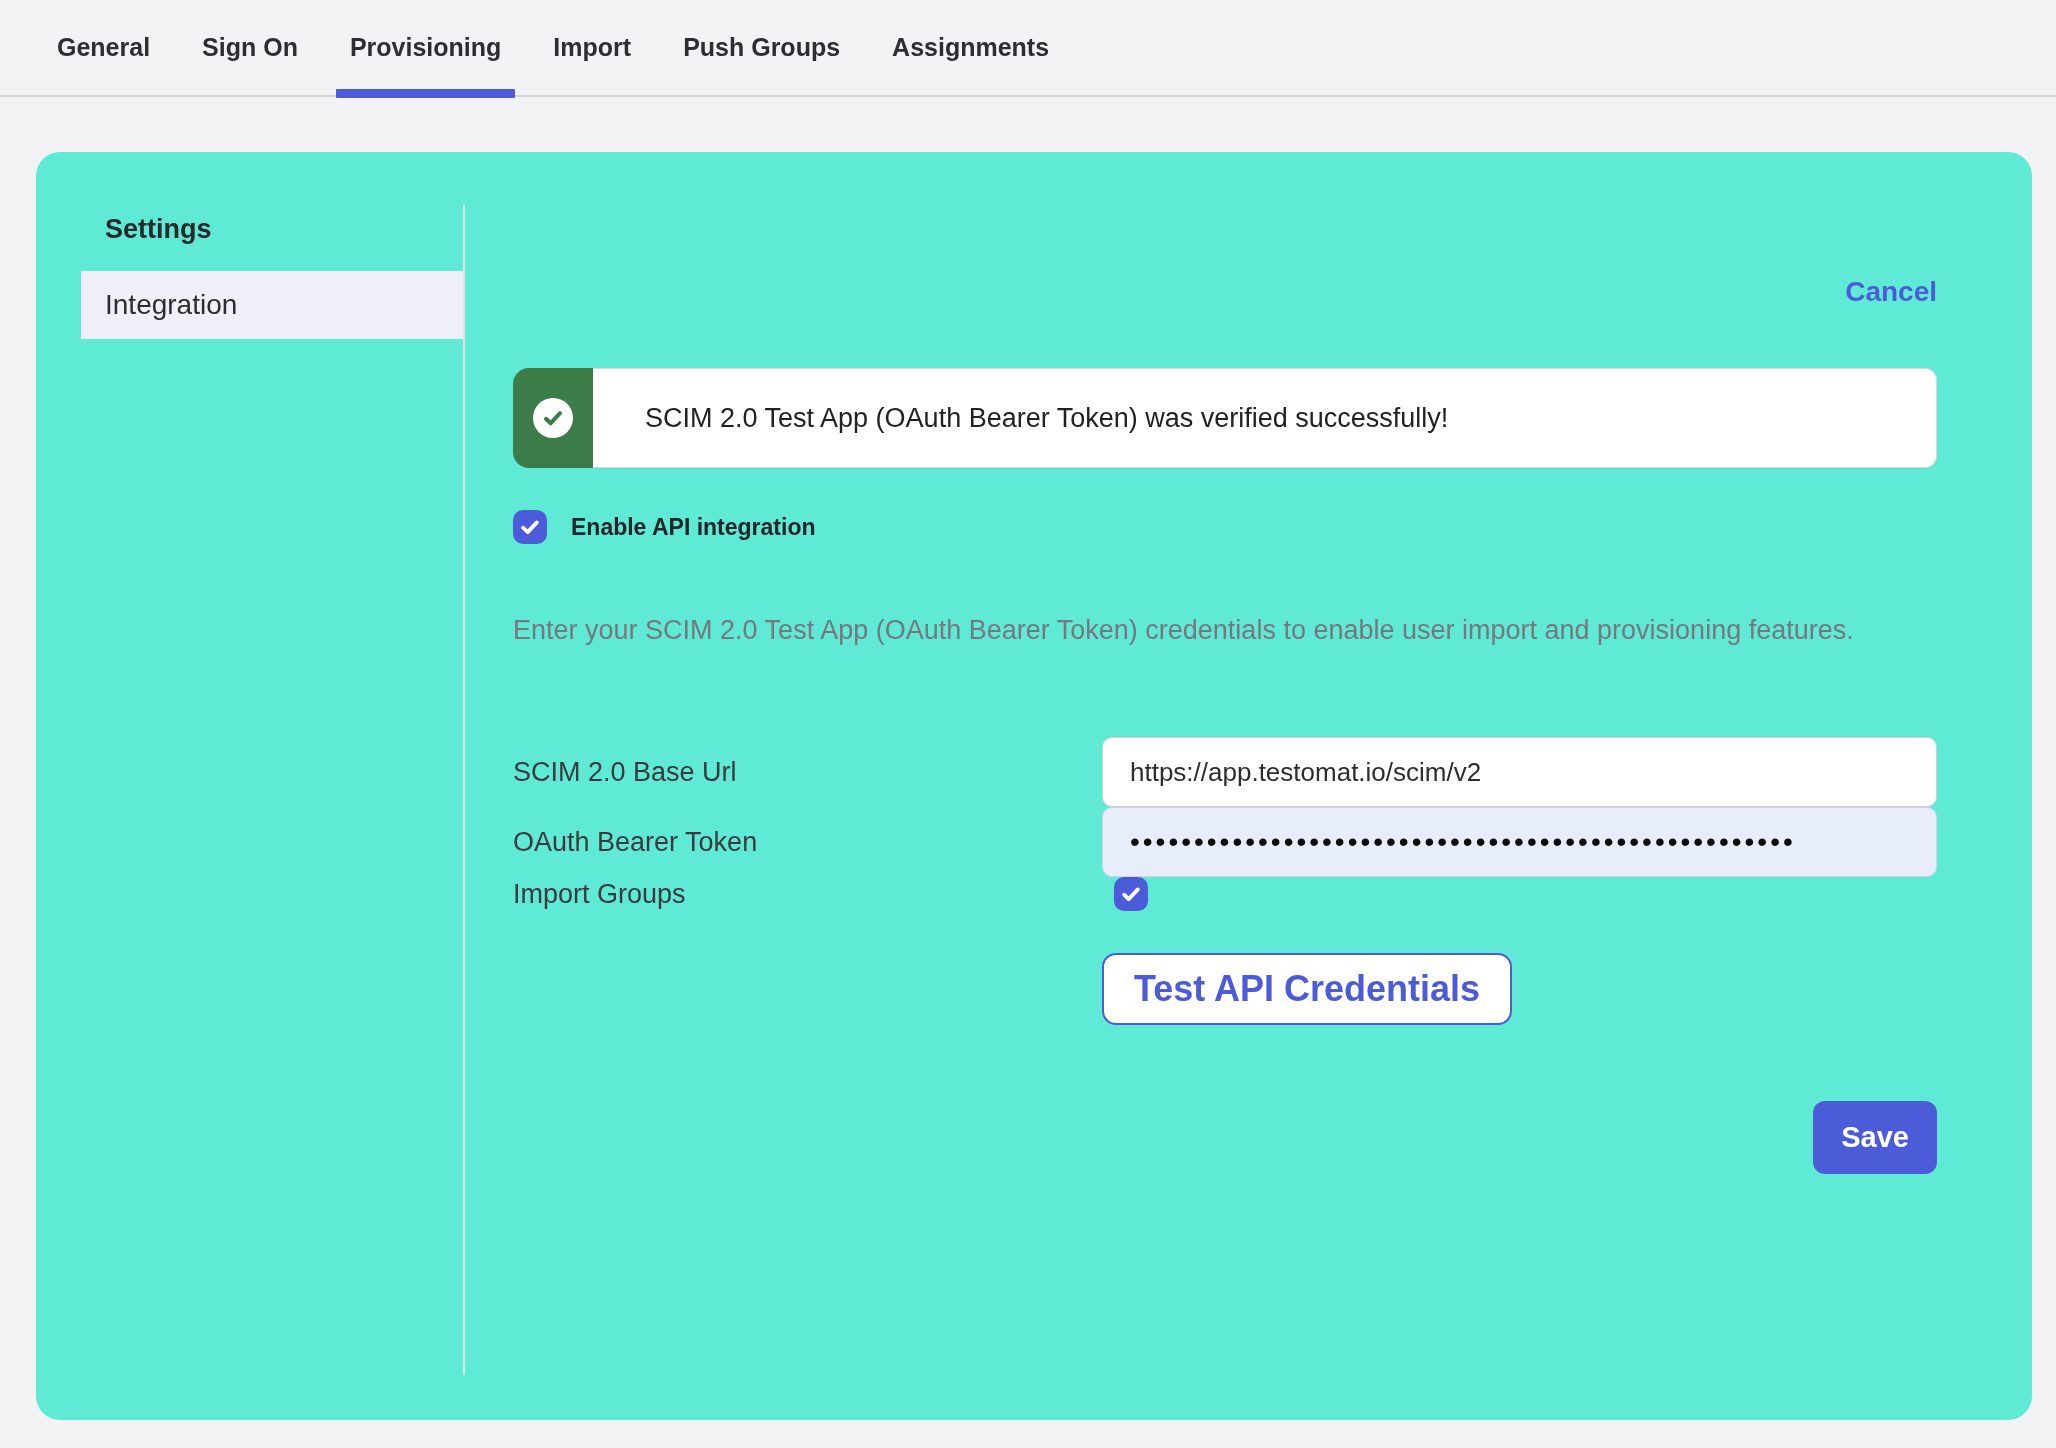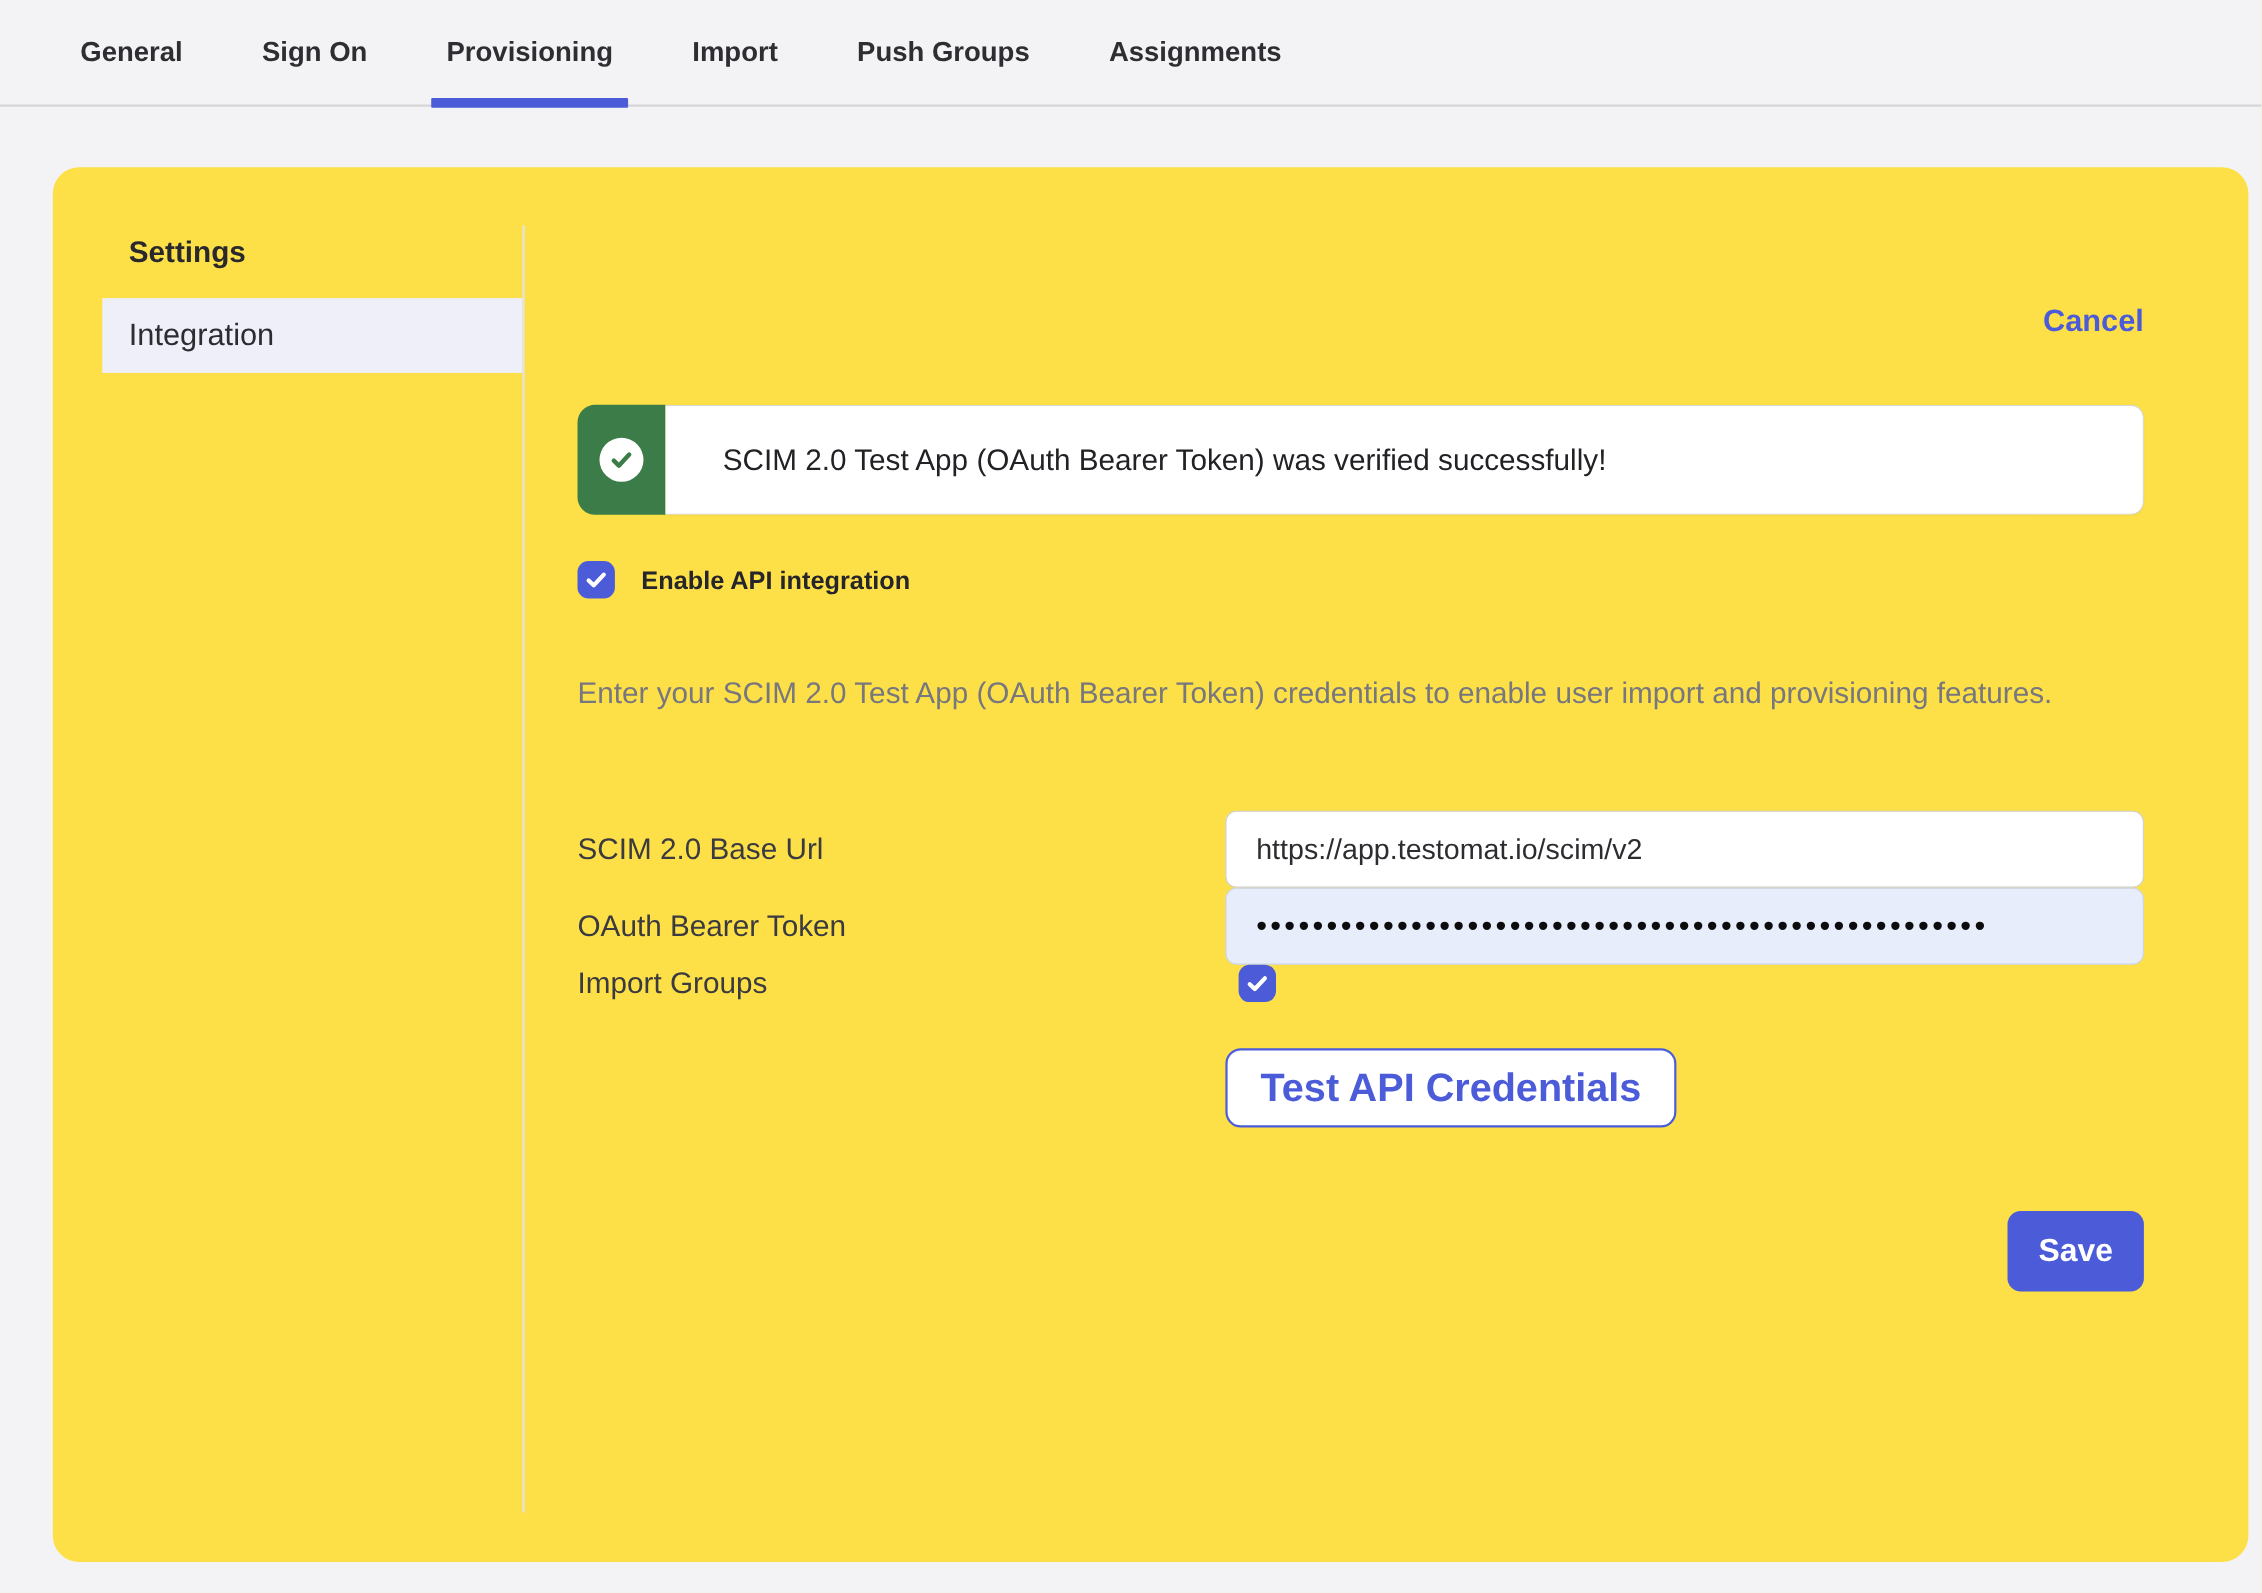--- a/index.html
+++ b/index.html
@@ -8,23 +8,23 @@
     background: #f3f3f5;
     font-family: "Liberation Sans", "DejaVu Sans", sans-serif;
     overflow: hidden;
     color: #2e2e33;
   }
 
   
   .tabbar {
     display: flex;
     align-items: center;
-    gap: 72px;
+    gap: 52px;
     height: 97px;
-    padding-left: 73px;
+    padding-left: 57px;
     border-bottom: 2px solid #d5d5d8;
   }
   .tab {
     position: relative;
     font-size: 25px;
     font-weight: 700;
     color: #2d2d32;
     height: 97px;
     display: flex;
     align-items: center;
@@ -37,23 +37,23 @@
     left: -14px; right: -14px;
     bottom: -2px;
     height: 9px;
     background: #4c5cd9;
     border-radius: 1px;
   }
 
   
   .card {
     position: absolute;
-    left: 48px; top: 152px;
+    left: 36px; top: 152px;
     width: 1996px; height: 1268px;
-    background: #fde047;
+    background: #5eead4;
     border-radius: 24px;
   }
 
   
   .sidebar {
     position: absolute;
     left: 0; top: 0;
     width: 427px; height: 100%;
     padding-top: 62px;
   }

